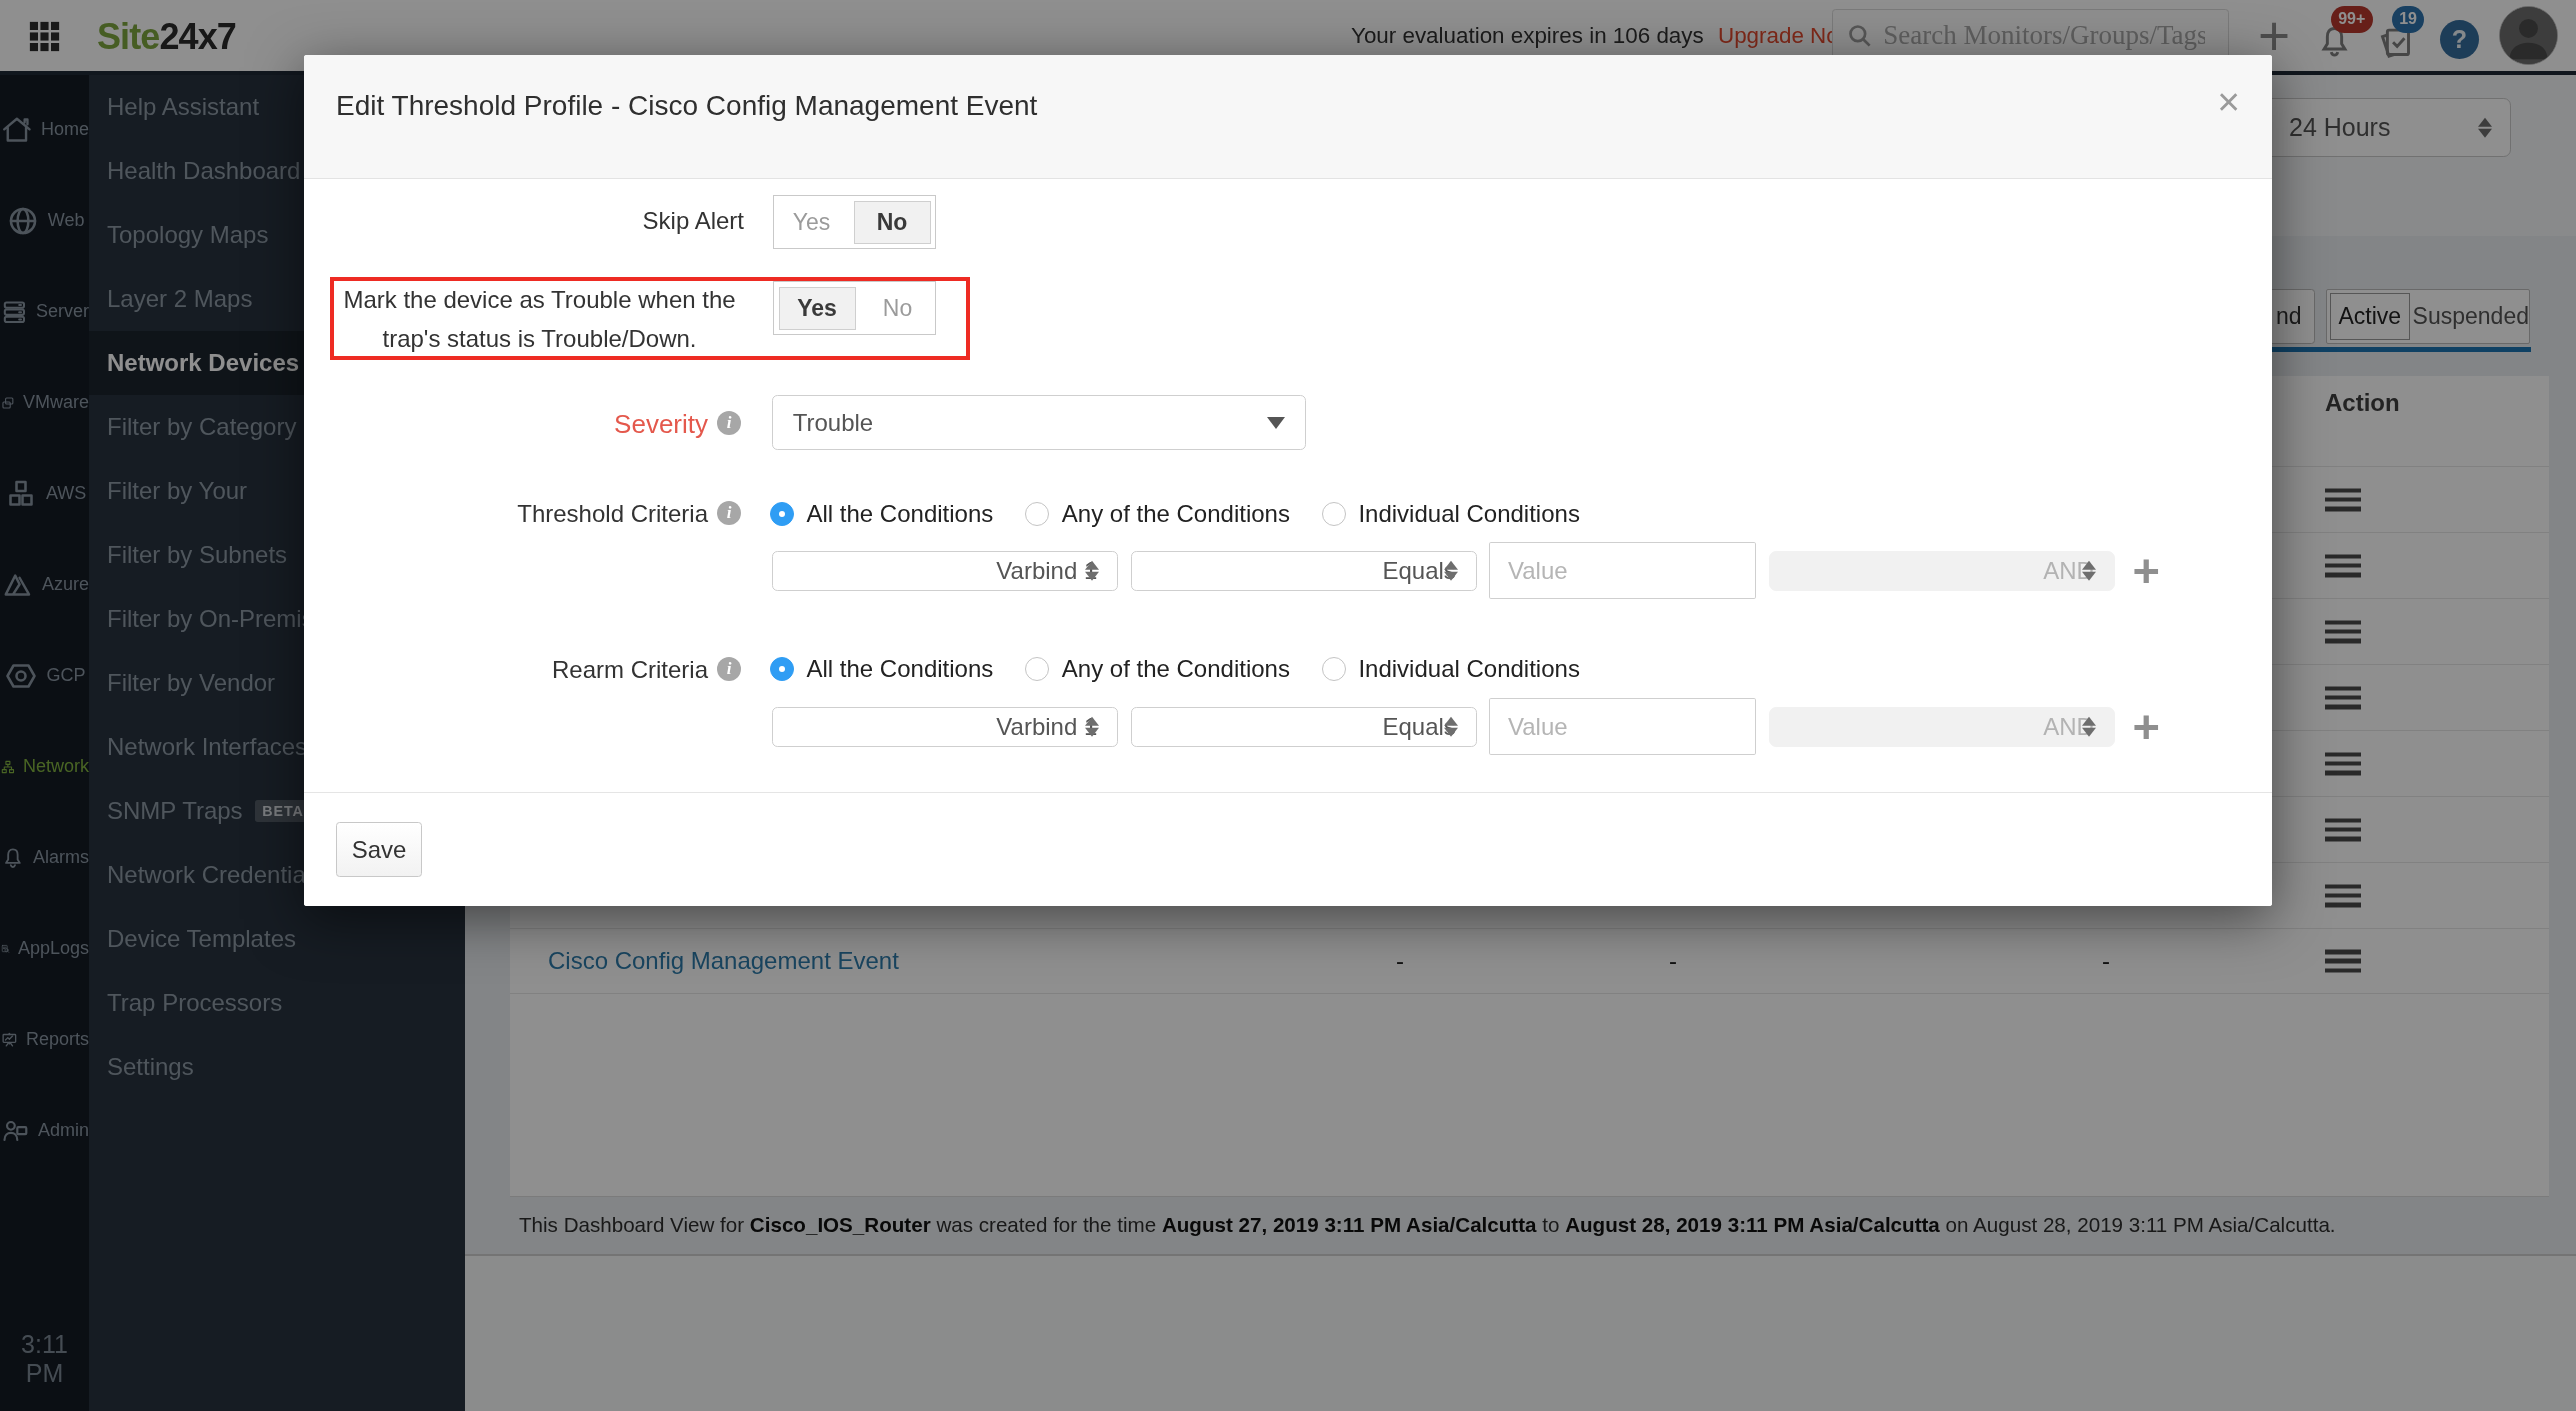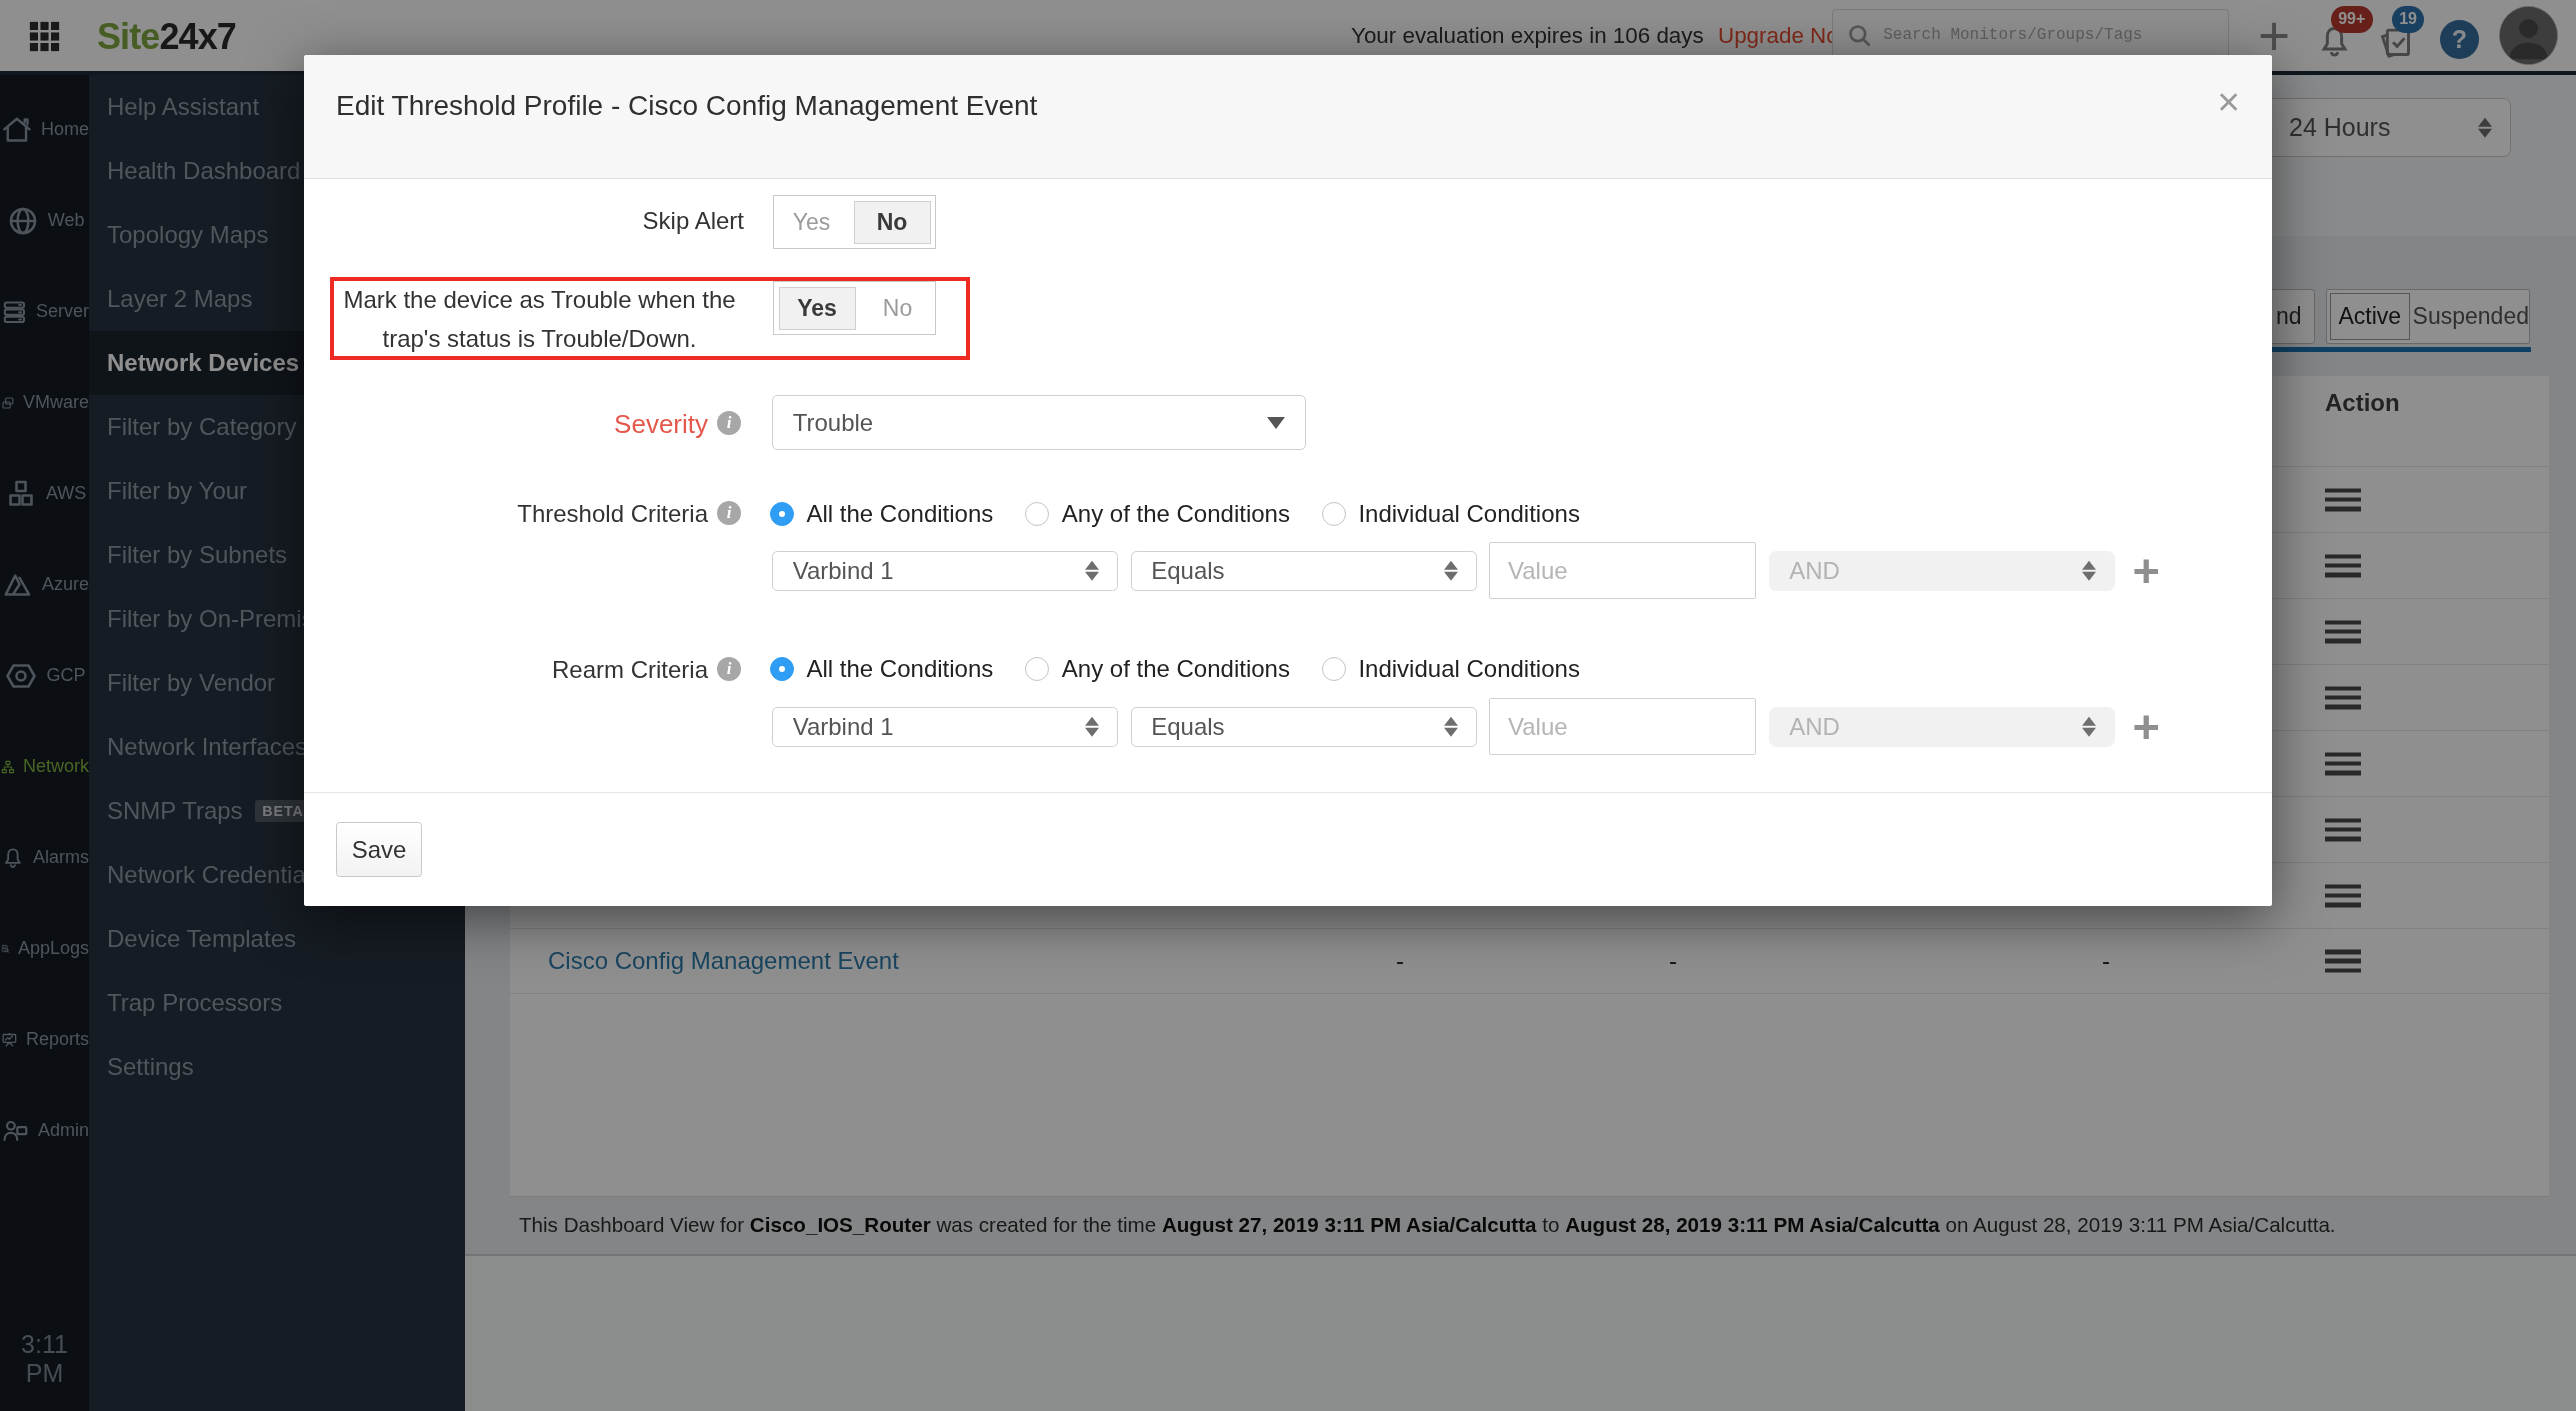--- a/index.html
+++ b/index.html
@@ -11,21 +11,21 @@
   .topbar { position:absolute; left:0; top:0; width:2576px; height:75px; background:#ffffff; border-bottom:4.5px solid #1f2a36; z-index:5;padding-left:16px; }
   .grid-btn { position:absolute; left:21.5px; top:14.3px; width:45px; height:45px; display:flex; align-items:center; justify-content:center; cursor:pointer; }
   .grid-btn svg { width:39px; height:39px; fill:#2d2d2d; }
   .logo { position:absolute; left:97px; top:16px; font-size:36px; font-weight:800; letter-spacing:-0.9px; }
   .logo .g { color:#7ea63f; } .logo .d { color:#2b2b2b; }
   .eval { position:absolute; left:1351px; top:0; height:72px; display:flex; align-items:center; gap:14.3px; font-size:22.4px; }
   .eval .txt { color:#333; }
   .eval .upg { color:#e4492e; cursor:pointer; }
   .searchbox { position:absolute; left:1832px; top:9px; width:397px; height:52px; border:1.8px solid #d9d9d9; border-radius:3.6px; background:#fdfdfd; display:flex; align-items:center; padding:0 12.5px; gap:10.7px; }
   .searchbox svg { width:27px; height:27px; stroke:#9b9b9b; fill:none; stroke-width:2.4; }
-  .searchbox input { border:none; outline:none; background:transparent; font-size:16px; color:#7f1d1d; width:322px; font-family:Liberation Mono, monospace; }
+  .searchbox input { border:none; outline:none; background:transparent; font-size:27px; color:#7f1d1d; width:322px; font-family:Liberation Serif, serif; }
   .searchbox input::placeholder { color:#a9a9a9; }
   .tb-plus { position:absolute; left:2247px; top:5.4px; width:54px; height:61px; font-size:55px; font-weight:300; color:#8a8a8a; display:flex; align-items:center; justify-content:center; cursor:pointer; }
   .tb-ic { position:absolute; top:21.5px; width:41px; height:41px; cursor:pointer; }
   .tb-ic svg { width:39px; height:39px; stroke:#7e7e7e; fill:none; stroke-width:1.8; }
   .badge { position:absolute; top:-16px; left:16px; min-width:30px; height:27px; border-radius:14.3px; color:#fff; font-size:16px; font-weight:700; display:flex; align-items:center; justify-content:center; padding:0 7.2px; }
   .badge.red { background:#b8382d; }
   .badge.blue { background:#2d72ad; }
   .help-btn { position:absolute; left:2440px; top:19.7px; width:39px; height:39px; border-radius:50%; background:#356e9e; color:#eef4f8; font-size:25px; font-weight:700; display:flex; align-items:center; justify-content:center; cursor:pointer; }
   .avatar { position:absolute; left:2499px; top:6.3px; width:59px; height:59px; border-radius:50%; background:#6e6e6e; border:1.8px solid #bdbdbd; overflow:hidden; cursor:pointer; }
   .avatar svg { width:100%; height:100%; }
@@ -87,21 +87,21 @@
   .sel-box { position:relative; border:1.8px solid #cfcfcf; border-radius:5.4px; background:#fff; display:flex; align-items:center; padding:0 19.7px; font-size:24px; color:#555; cursor:pointer; }
   .sel-box.single { position:absolute; left:468px; top:340px; width:534px; height:55px; }
   .caret { position:absolute; right:19.7px; top:50%; transform:translateY(-50%); width:0; height:0; border-left:9px solid transparent; border-right:9px solid transparent; border-top:12.5px solid #555; }
   .radio-row { position:absolute; left:466px; display:flex; align-items:center; gap:32px; }
   .radio-pair { display:flex; align-items:center; gap:12.5px; cursor:pointer; }
   .radio { width:24px; height:24px; border-radius:50%; background:#fff; border:1.8px solid #c4c4c4; position:relative; }
   .radio.checked { background:#2f9df4; border-color:#2f9df4; }
   .radio.checked::after { content:''; position:absolute; inset:8px; background:#fff; border-radius:50%; }
   .radio-pair .rlbl { font-size:24px; color:#222; }
   .cond-row { position:absolute; left:468px; display:flex; align-items:center; gap:12.5px; }
-  .cond-row .sel-box { width:346px; height:40px; }
+  .cond-row .sel-box { width:346px; height:40px;justify-content:flex-end; }
   .cond-row .sel-box.disabled { background:#f1f1f1; border-color:#f1f1f1; color:#b3b3b3; border-radius:7.2px; }
   .cond-row input.val { width:267px; height:57px; border:1.8px solid #cfcfcf; border-radius:1.8px; font-size:24px; color:#444; padding:0 18px; outline:none; font-family:inherit; }
   .cond-row input.val::placeholder { color:#b5b5b5; }
   .plus-btn { font-size:47px; font-weight:700; color:#8f8f8f; line-height:1; cursor:pointer; margin-left:5.4px; }
   .modal-footer { position:absolute; left:0; top:737px; width:100%; height:114px; border-top:1.8px solid #e5e5e5; background:#fff; border-radius:0 0 2.7px 2.7px; }
   .save-btn { position:absolute; left:32px; top:29px; width:86px; height:55px; background:linear-gradient(#ffffff,#f2f2f2); border:1.8px solid #c8c8c8; border-radius:3.6px; font-size:24px; color:#333; display:flex; align-items:center; justify-content:center; cursor:pointer; font-family:inherit; }
   .annotation { position:absolute; left:330px; top:277px; width:640px; height:83px; border:4.5px solid #ee2b23; z-index:60; pointer-events:none; }
   .mark-label { position:absolute; left:29px; top:225px; width:413px; text-align:center; font-size:24px; color:#333; line-height:39px; }
 </style>
 </head>

